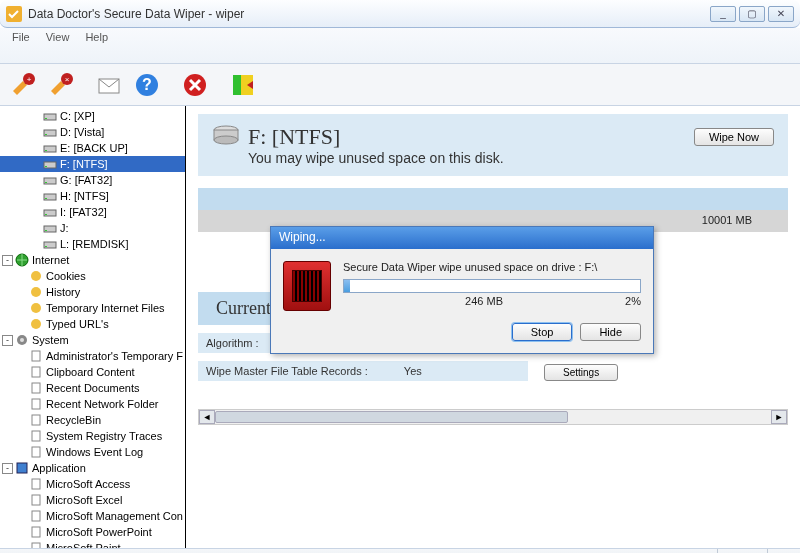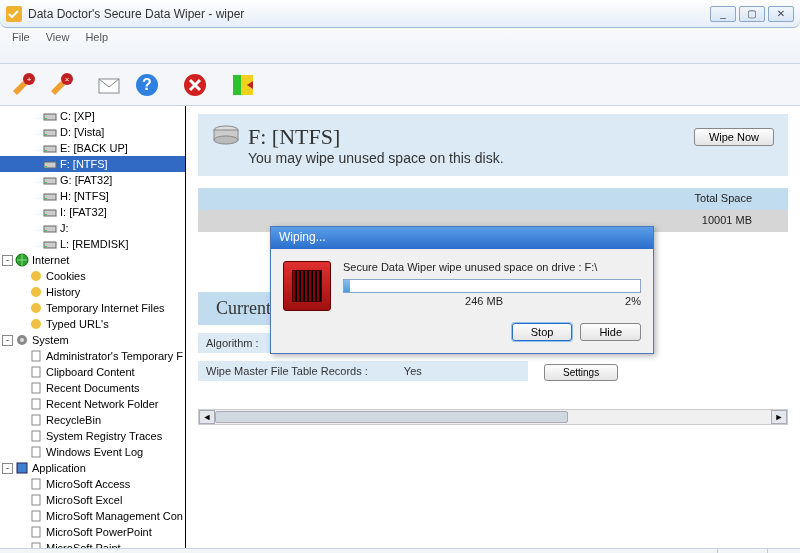--- a/index.html
+++ b/index.html
@@ -457,21 +457,20 @@
         </span>
       <div class="drive-title">F: [NTFS]</div>
       <div class="drive-sub">You may wipe unused space on this disk.</div>
       <button class="wipe-now-btn">Wipe Now</button>
     </div>
 
     <div class="grid-head">
       <div class="gh"></div>
         <div class="gh"></div>
         <div class="gh"></div>
-      <div class="gh" style="text-align:right;padding-right:36px">Total Space</div>
     </div>
     <div class="grid-row">
       <div class="gc"></div>
         <div class="gc"></div>
         <div class="gc"></div>
       <div class="gc">10001 MB</div>
     </div>
 
     <div class="settings-title">Current Settings</div>
 

